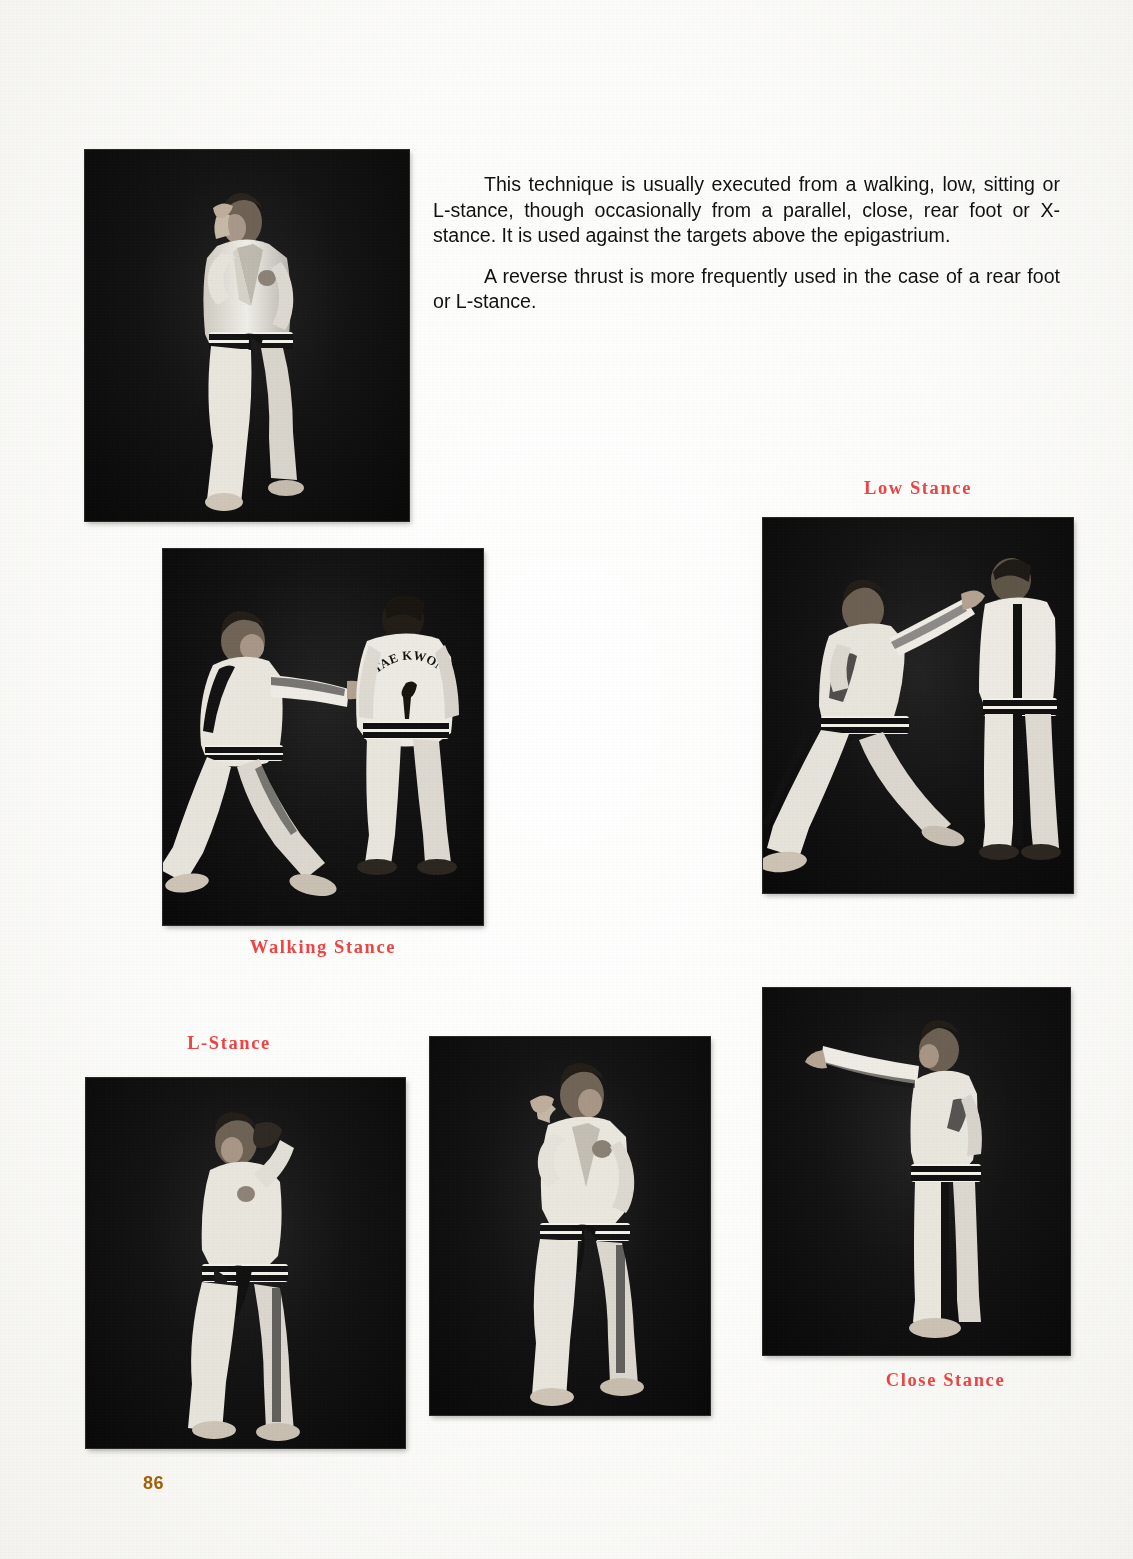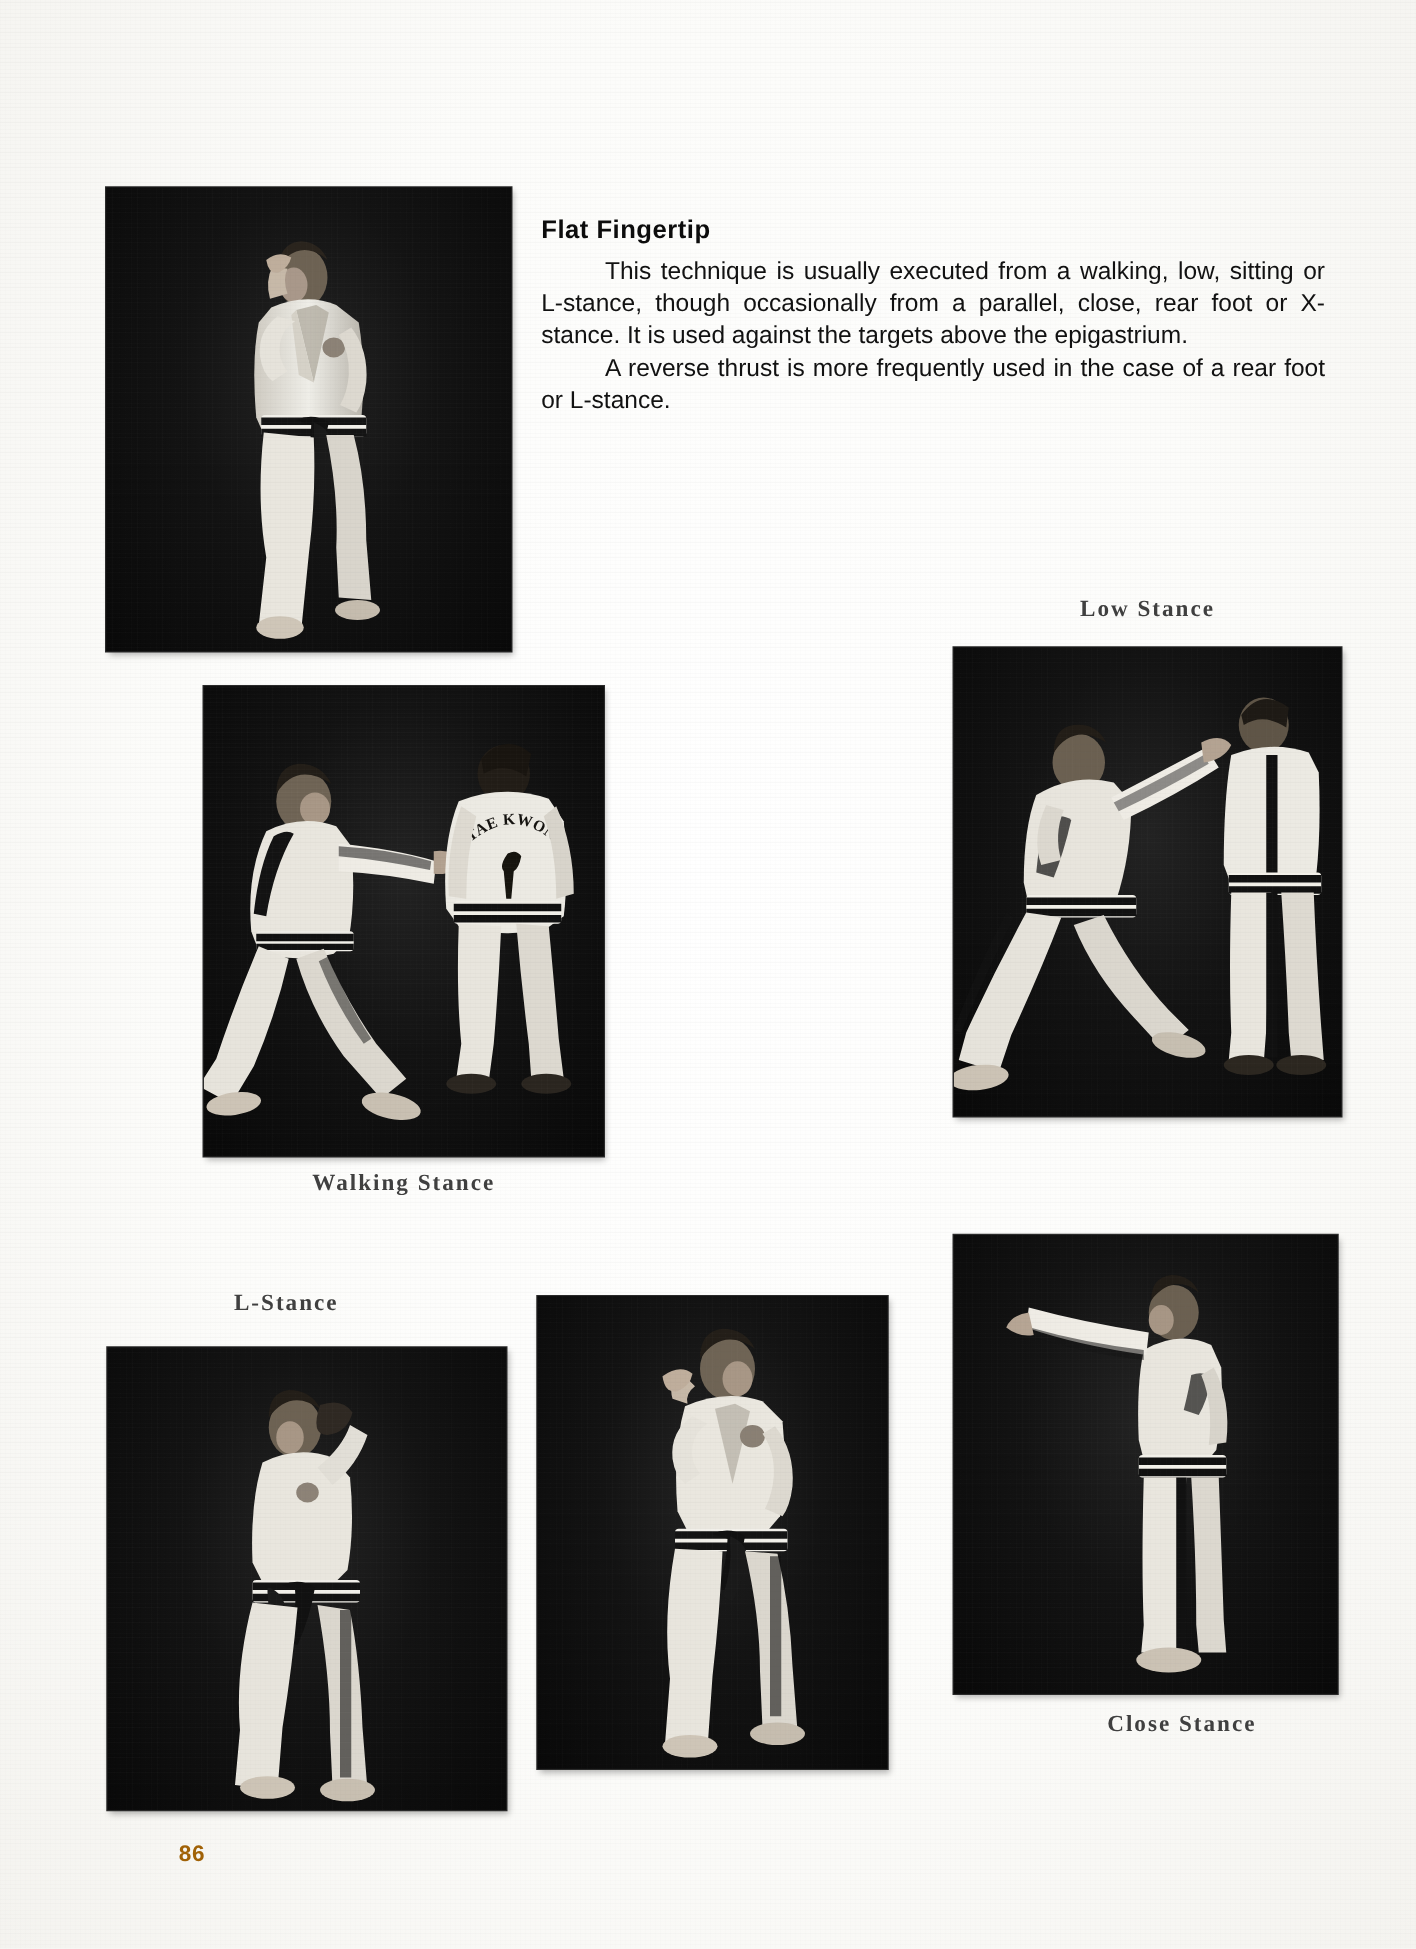--- a/index.html
+++ b/index.html
@@ -60,29 +60,29 @@
   .para{
     font-size:19.6px;
     line-height:25.6px;
     text-align:justify;
     margin:0;
     text-indent:2.6em;
     color:#121212;
     font-weight:500;
     -webkit-font-smoothing:none;
   }
-  .para + .para{margin-top:1px;}
+  .para + .para{margin-top:15px;}
 
   .caption{
     position:absolute;
     font-family:"Liberation Serif", serif;
     font-weight:bold;
     font-size:18.5px;
     letter-spacing:1.6px;
-    color:#404040;
+    color:#ef4444;
     white-space:nowrap;
     text-align:center;
   }
   .pagenum{
     position:absolute;
     font-size:18px;
     font-weight:bold;
     color:#a16207;
     letter-spacing:.5px;
   }
@@ -130,21 +130,20 @@
     <path d="M126 196 q-6 54 2 100 l-6 54 l34 4 l6 -60 q6 -48 4 -94z" fill="#e9e6de"></path>
     <path d="M176 198 q10 48 8 90 l2 40 l26 2 l-4 -48 q0 -46 -10 -84z" fill="#d9d5cc"></path>
 
     <ellipse cx="139" cy="352" rx="19" ry="9" fill="#cfc6b8"></ellipse>
     <ellipse cx="201" cy="338" rx="18" ry="8" fill="#c5bcae"></ellipse>
   </svg>
   <div class="grain"></div>
 </div>
 
 <div class="textcol" style="left:433px;top:172px;width:627px;">
-  <div class="heading">Flat Fingertip</div>
   <p class="para">This technique is usually executed from a walking, low, sitting or L-stance, though occasionally from a parallel, close, rear foot or X-stance. It is used against the targets above the epigastrium.</p>
   <p class="para">A reverse thrust is more frequently used in the case of a rear foot or L-stance.</p>
 </div>
 
 <div class="caption" style="left:763px;top:478px;width:310px;">Low Stance</div>
 
 <div class="photo" style="left:163px;top:549px;width:320px;height:376px;">
   <div class="bg"></div>
   <svg viewBox="0 0 320 376" preserveAspectRatio="none">
 

